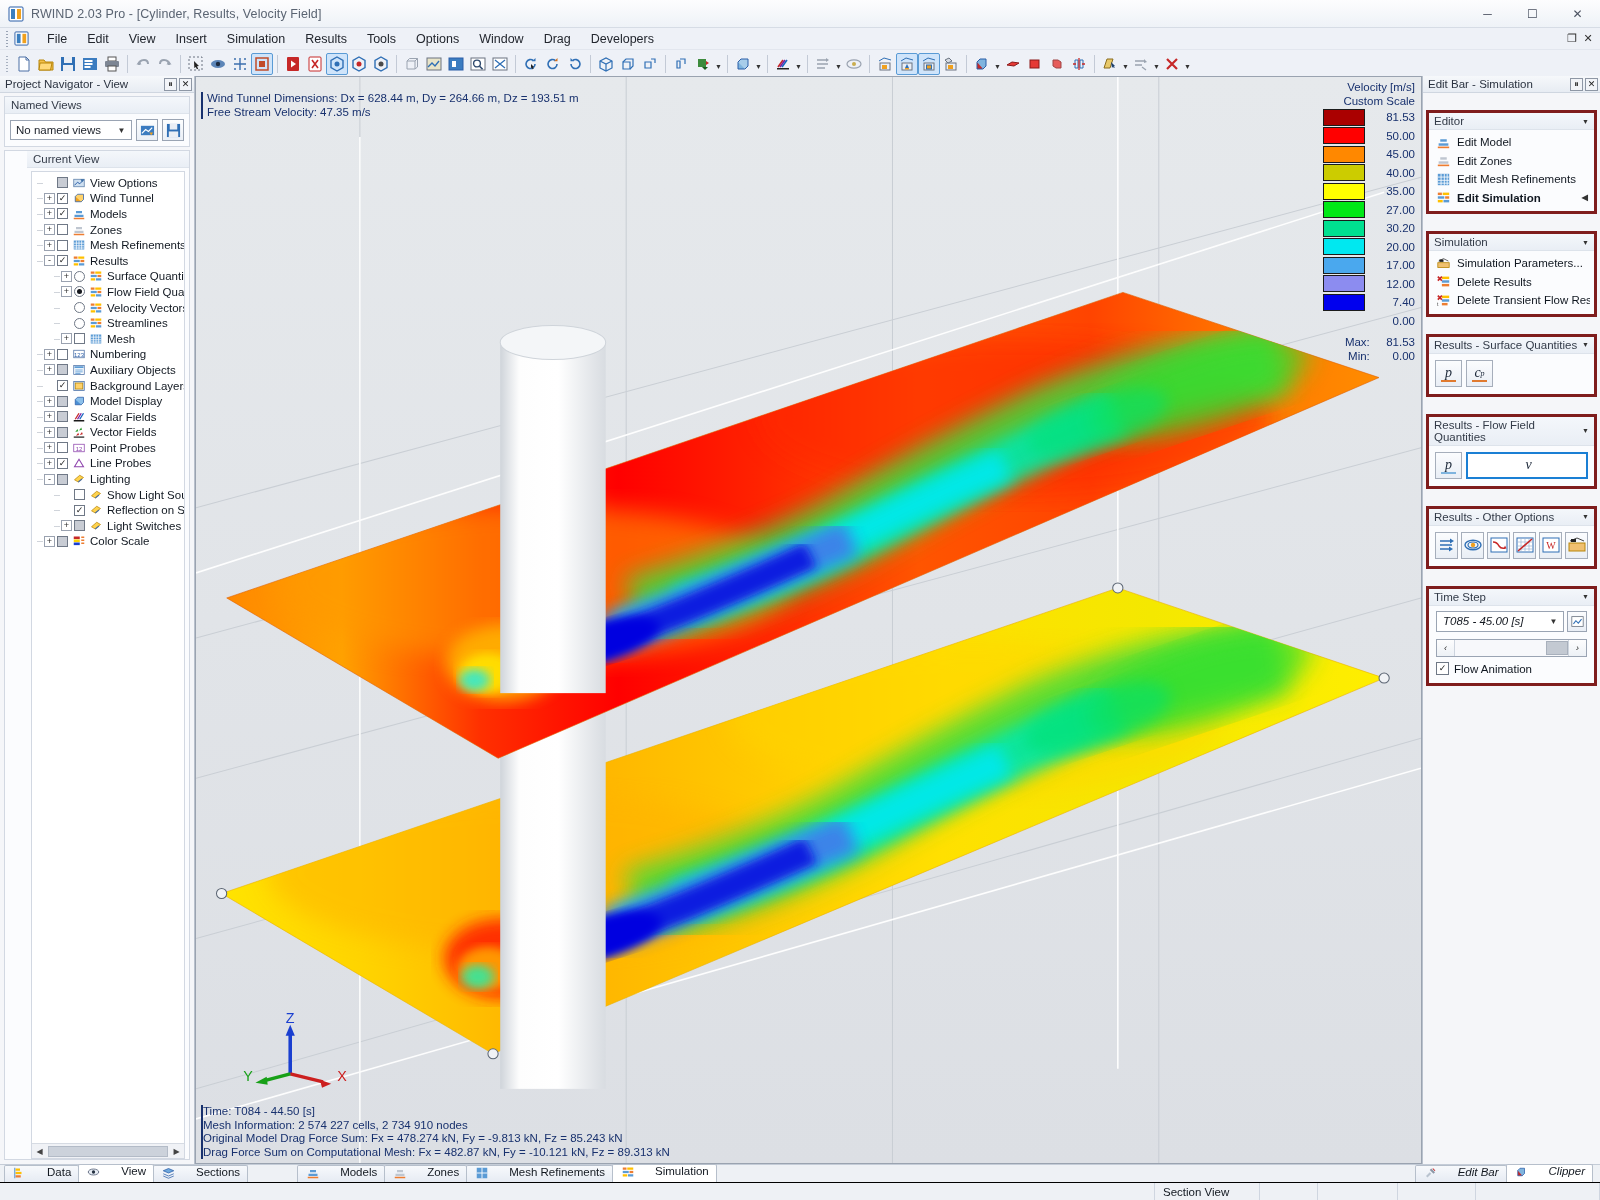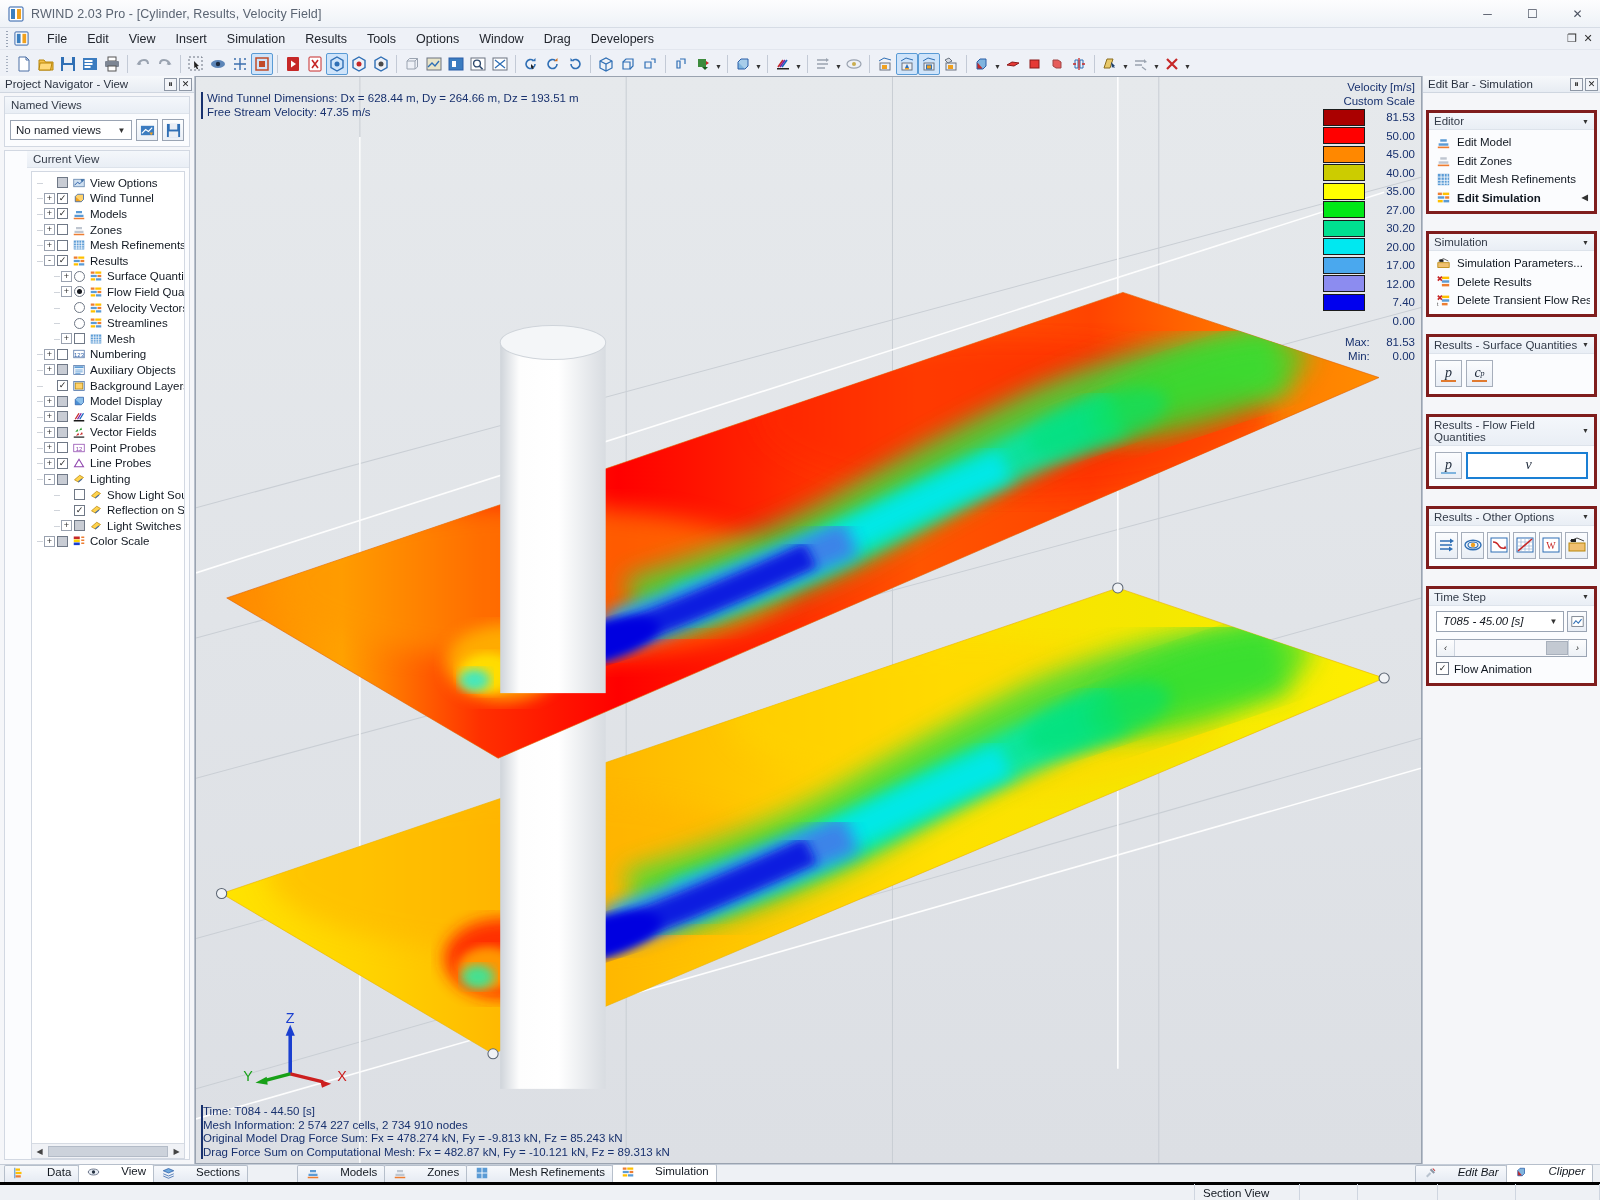--- a/index.html
+++ b/index.html
@@ -137,21 +137,21 @@
   .chkrow { display:flex; align-items:center; height:20px; font-size:11.5px; color:#101720; padding-left:3px;}
   .chkrow .cb { width:13px;height:13px; margin-right:5px; }
 
   
   .bottomtabs { position:absolute; left:0; right:0; bottom:18px; height:18px; background:#eef1f5;
      border-top:1px solid #c4ccd7; display:flex; align-items:flex-end; }
   .btab { height:17px; display:flex; align-items:flex-start; gap:16px; padding:0 7px; font-size:11.5px; color:#121820;
       border:1px solid #b6bfcb; border-bottom:none; background:linear-gradient(#f7f9fc,#e6ebf3); margin-right:-1px; border-radius:2px 2px 0 0;}
   .btab.active { background:#fff; height:18px; }
   .statusbar { position:absolute; left:0; right:0; bottom:0; height:18px; background:#eef1f5;
-     border-top:3px solid #000000; display:flex; align-items:center; font-size:11.5px; color:#121820;padding-left:40px;}
+     border-top:1px solid #000000; display:flex; align-items:center; font-size:11.5px; color:#121820;}
   .stcell { border-right:1px solid #cfd6e0; height:18px; display:flex; align-items:center; padding:0 8px;}
   svg { display:block; }
 </style>
 </head>
 <body>
 
 <div class="app">
 
   <div class="titlebar">
     <span class="tlogo">

